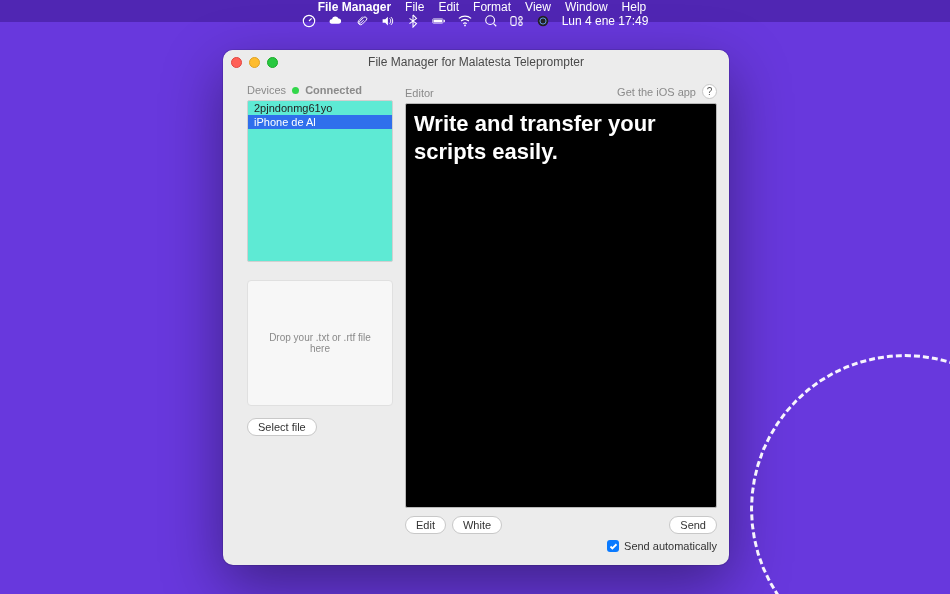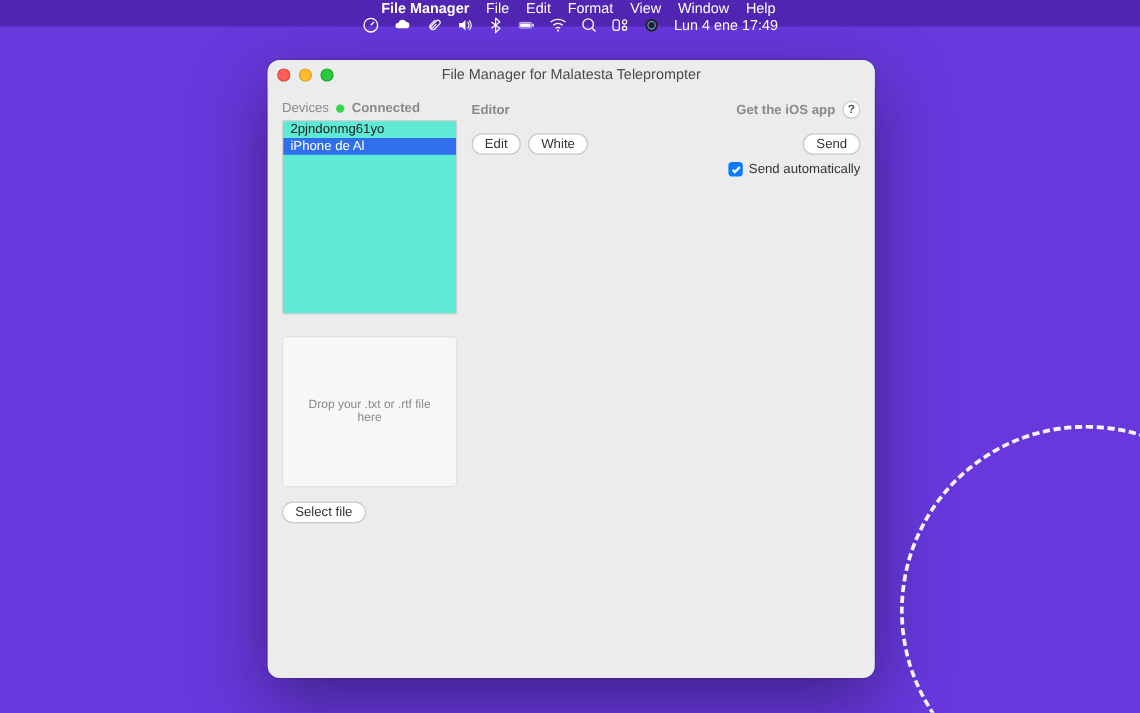--- a/index.html
+++ b/index.html
@@ -59,21 +59,21 @@
     .tl-buttons { position: absolute; left: 8px; display: flex; gap: 7px; }
     .tl-btn { width: 11px; height: 11px; border-radius: 50%; }
     .tl-close { background: #ff5f57; border: 0.5px solid #e0443e; }
     .tl-min { background: #febc2e; border: 0.5px solid #dea123; }
     .tl-max { background: #28c840; border: 0.5px solid #1aab29; }
     .titlebar-title { flex: 1; text-align: center; font-size: 12px; font-weight: 500; color: #4a4a4a; }
 
     .content {
       flex: 1;
       display: flex;
-      padding: 10px 12px 8px 12px;
+      padding: 10px 12px 8px 24px;
       gap: 12px;
     }
 
     
     .sidebar { width: 146px; display: flex; flex-direction: column; }
     .sidebar-header { display: flex; align-items: center; gap: 6px; font-size: 11px; color: #8a8a8a; margin-bottom: 4px; }
     .status-dot { width: 7px; height: 7px; border-radius: 50%; background: #32d74b; }
     .status-text { color: #8a8a8a; font-weight: bold; }
     .device-list {
       background: #5eead4;
@@ -108,22 +108,22 @@
       border-radius: 11px;
       padding: 2px 10px;
       font-size: 11px;
       color: #333;
       cursor: pointer;
     }
 
     
     .main { flex: 1; display: flex; flex-direction: column; }
     .main-header {
-      display: flex; align-items: center; justify-content: space-between;
-      font-size: 11px; color: #8a8a8a; margin-bottom: 4px; font-weight: bold;
+      display: flex; align-items: flex-end; justify-content: space-between;
+      font-size: 11px; color: #8a8a8a; margin-bottom: 4px;
     }
     .header-right { display: flex; align-items: center; gap: 6px; }
     .help-btn { width: 15px; height: 15px; border-radius: 50%; background: #fff; border: 1px solid #c8c8c8; font-size: 10px; display: flex; align-items: center; justify-content: center; color: #555; cursor: pointer; }
 
     .editor {
       background: #000;
       color: #fff;
       font-weight: 700;
       font-size: 22px;
       line-height: 1.25;
@@ -251,20 +251,21 @@
     </div>
 
     <div class="main">
       <div class="main-header">
         <span>Editor</span>
         <div class="header-right">
           <span>Get the iOS app</span>
           <span class="help-btn">?</span>
         </div>
       </div>
+      <div class="editor">Write and transfer your scripts easily.</div>
       <div class="main-footer">
         <div class="footer-left">
           <button class="pill-btn">Edit</button>
           <button class="pill-btn">White</button>
         </div>
         <button class="pill-btn">Send</button>
       </div>
       <div class="auto-row">
         <span class="checkbox">
           <svg viewBox="0 0 12 12">

